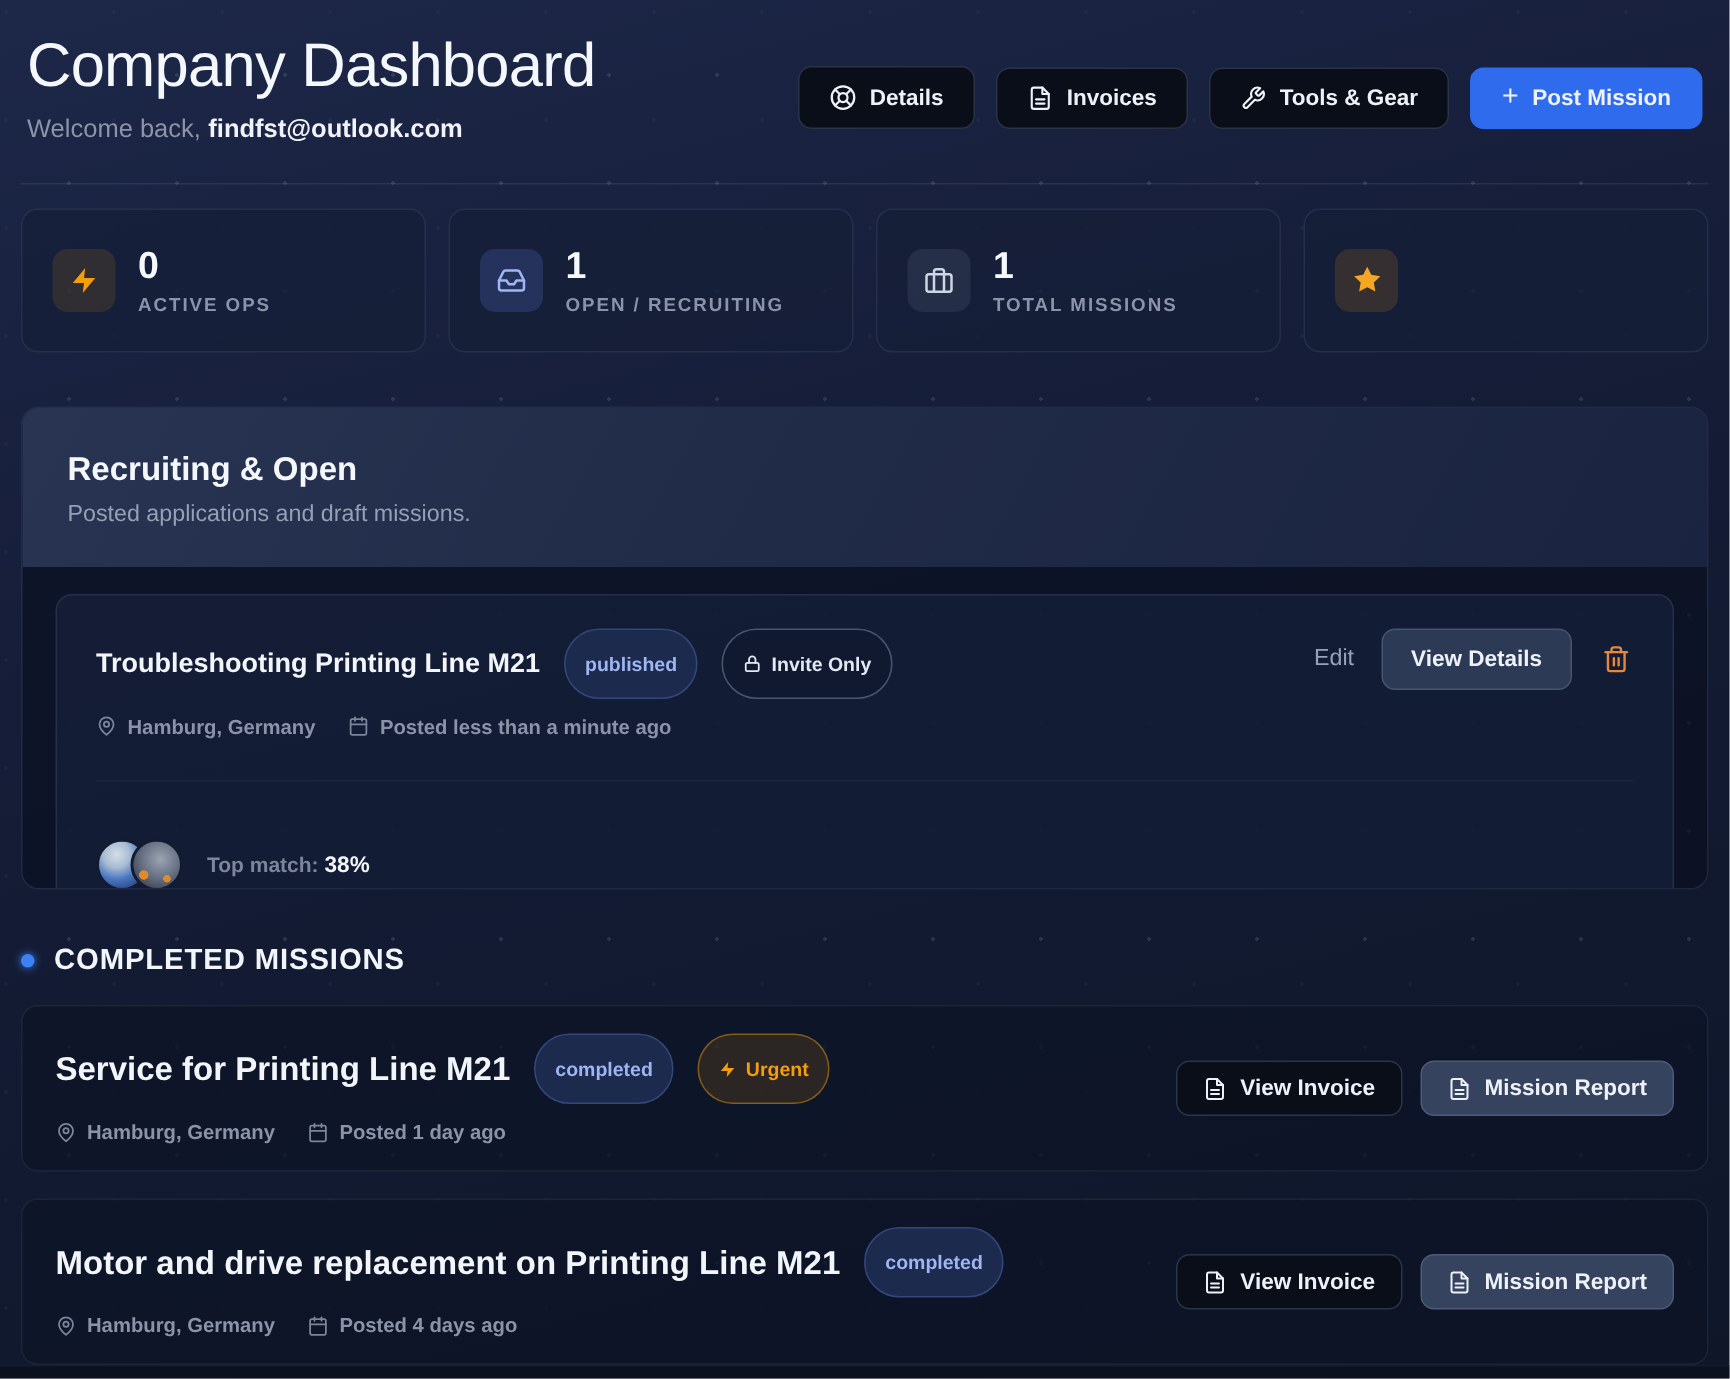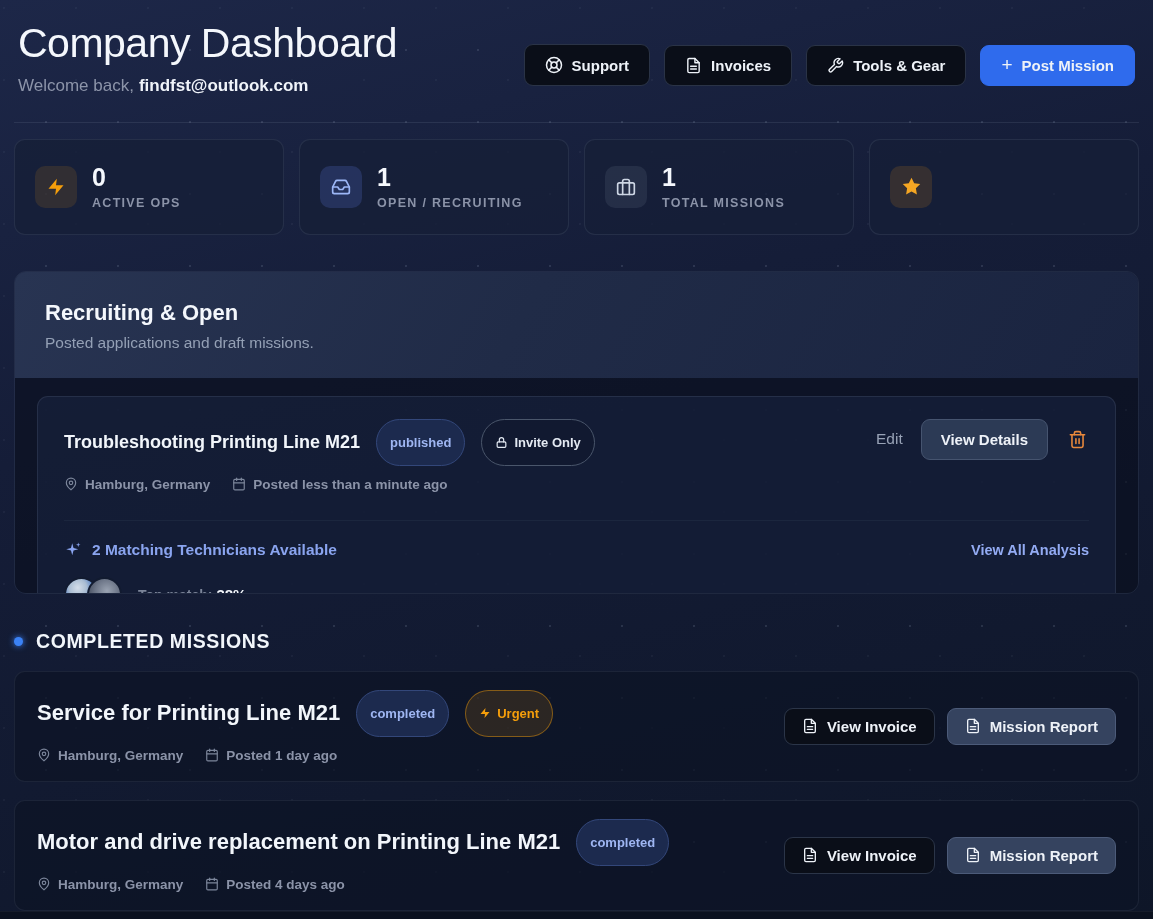--- a/index.html
+++ b/index.html
@@ -114,21 +114,21 @@
         <span style="display:flex">
             <svg width="18" height="18" viewBox="0 0 24 24" fill="none" stroke="currentColor" stroke-width="2" stroke-linecap="round">
               <circle cx="12" cy="12" r="10"></circle>
               <circle cx="12" cy="12" r="4"></circle>
               <line x1="4.93" y1="4.93" x2="9.17" y2="9.17"></line>
               <line x1="14.83" y1="14.83" x2="19.07" y2="19.07"></line>
               <line x1="14.83" y1="9.17" x2="19.07" y2="4.93"></line>
               <line x1="4.93" y1="19.07" x2="9.17" y2="14.83"></line>
             </svg>
           </span>
-        <span>Support</span>
+        <span>Details</span>
       </button>
       <button class="btn">
         <span style="display:flex">
             <svg width="17" height="17" viewBox="0 0 24 24" fill="none" stroke="currentColor" stroke-width="2" stroke-linecap="round" stroke-linejoin="round">
               <path d="M14 2H6a2 2 0 0 0-2 2v16a2 2 0 0 0 2 2h12a2 2 0 0 0 2-2V8z"></path>
               <polyline points="14 2 14 8 20 8"></polyline>
               <line x1="8" y1="13" x2="16" y2="13"></line>
               <line x1="8" y1="17" x2="16" y2="17"></line>
             </svg>
           </span>
@@ -249,30 +249,20 @@
                     <path d="M19 6v14a2 2 0 0 1-2 2H7a2 2 0 0 1-2-2V6m3 0V4a2 2 0 0 1 2-2h4a2 2 0 0 1 2 2v2"></path>
                     <line x1="10" y1="11" x2="10" y2="17"></line>
                     <line x1="14" y1="11" x2="14" y2="17"></line>
                   </svg>
                 </span>
             </button>
           </div>
         </div>
 
         <div class="matching">
-          <div class="matching-head">
-            <span class="sparkles">
-                <svg width="18" height="18" viewBox="0 0 24 24" fill="currentColor">
-                  <path d="M11 3l1.7 6.3L19 11l-6.3 1.7L11 19l-1.7-6.3L3 11l6.3-1.7z"></path>
-                  <path d="M19 2l.7 2.3L22 5l-2.3.7L19 8l-.7-2.3L16 5l2.3-.7z"></path>
-                </svg>
-              </span>
-            <span class="matching-title">2 Matching Technicians Available</span>
-            <a class="view-all">View All Analysis</a>
-          </div>
           <div class="matching-row">
             <div class="avatars">
               <span class="avatar av1"></span>
               <span class="avatar av2 a2"></span>
             </div>
             <span class="top-match"><span>Top match:</span><b>38%</b></span>
           </div>
         </div>
       </div>
     </div>

